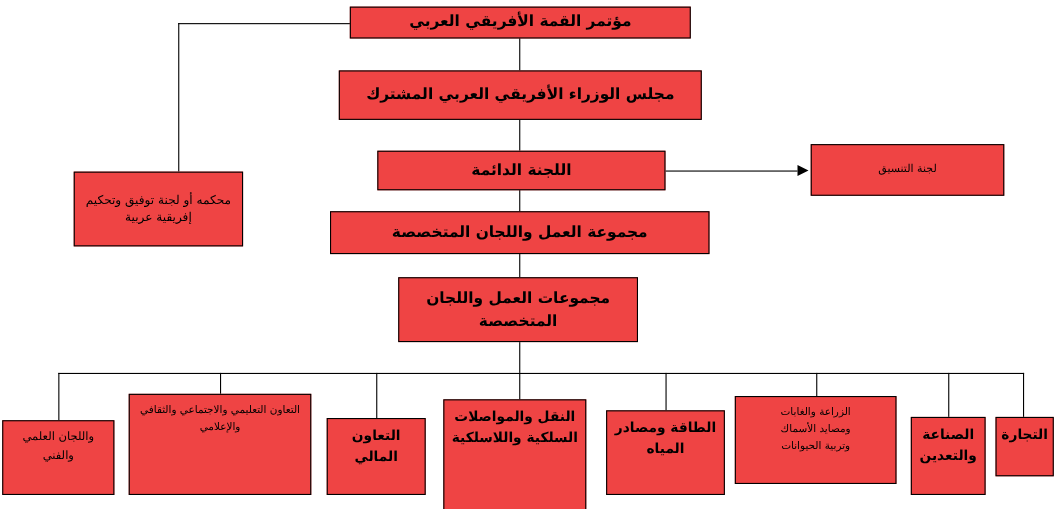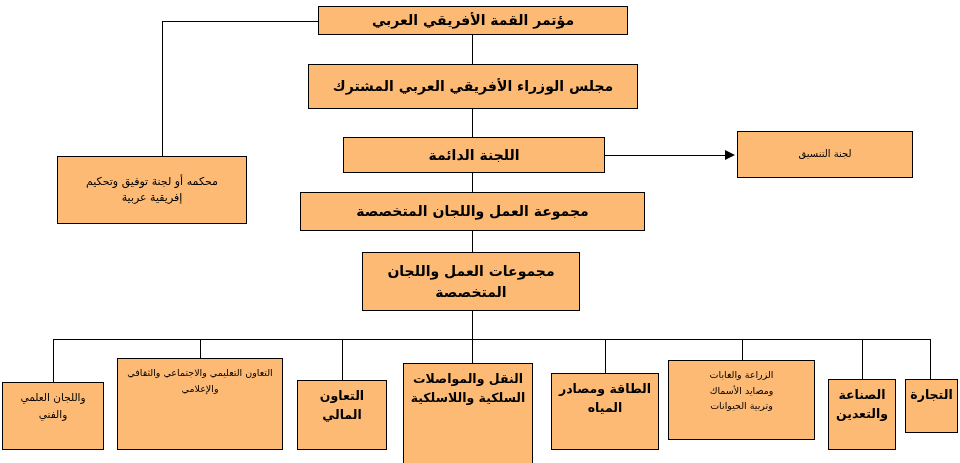--- a/index.html
+++ b/index.html
@@ -15,21 +15,21 @@
     position: relative;
     width: 960px;
     height: 463px;
     background: #ffffff;
     overflow: hidden;
   }
   .node {
     position: absolute;
     box-sizing: border-box;
     border: 1px solid #000000;
-    background: #fdba74;
+    background: #ef4444;
     display: flex;
     align-items: center;
     justify-content: center;
     text-align: center;
     direction: rtl;
     color: #000000;
     z-index: 3;
   }
   .node .node-label {
     display: block;
@@ -133,21 +133,21 @@
   </div>
 
   <div class="node tier-coord" style="left:737px; top:131px; width:176px; height:47px;">
     <span class="node-label">لجنة التنسيق</span>
   </div>
 
   <div class="node tier-3" style="left:343px; top:137px; width:262px; height:36px;">
     <span class="node-label">اللجنة الدائمة</span>
   </div>
 
-  <div class="node tier-aux" style="left:57px; top:156px; width:190px; height:68px;">
+  <div class="node tier-aux" style="left:67px; top:156px; width:154px; height:68px;">
     <span class="node-label">محكمه أو لجنة توفيق وتحكيم
 إفريقية عربية</span>
   </div>
 
   <div class="node tier-4" style="left:300px; top:192px; width:345px; height:39px;">
     <span class="node-label">مجموعة العمل واللجان المتخصصة</span>
   </div>
 
   <div class="node tier-5" style="left:362px; top:252px; width:218px; height:59px;">
     <span class="node-label">مجموعات العمل واللجان

